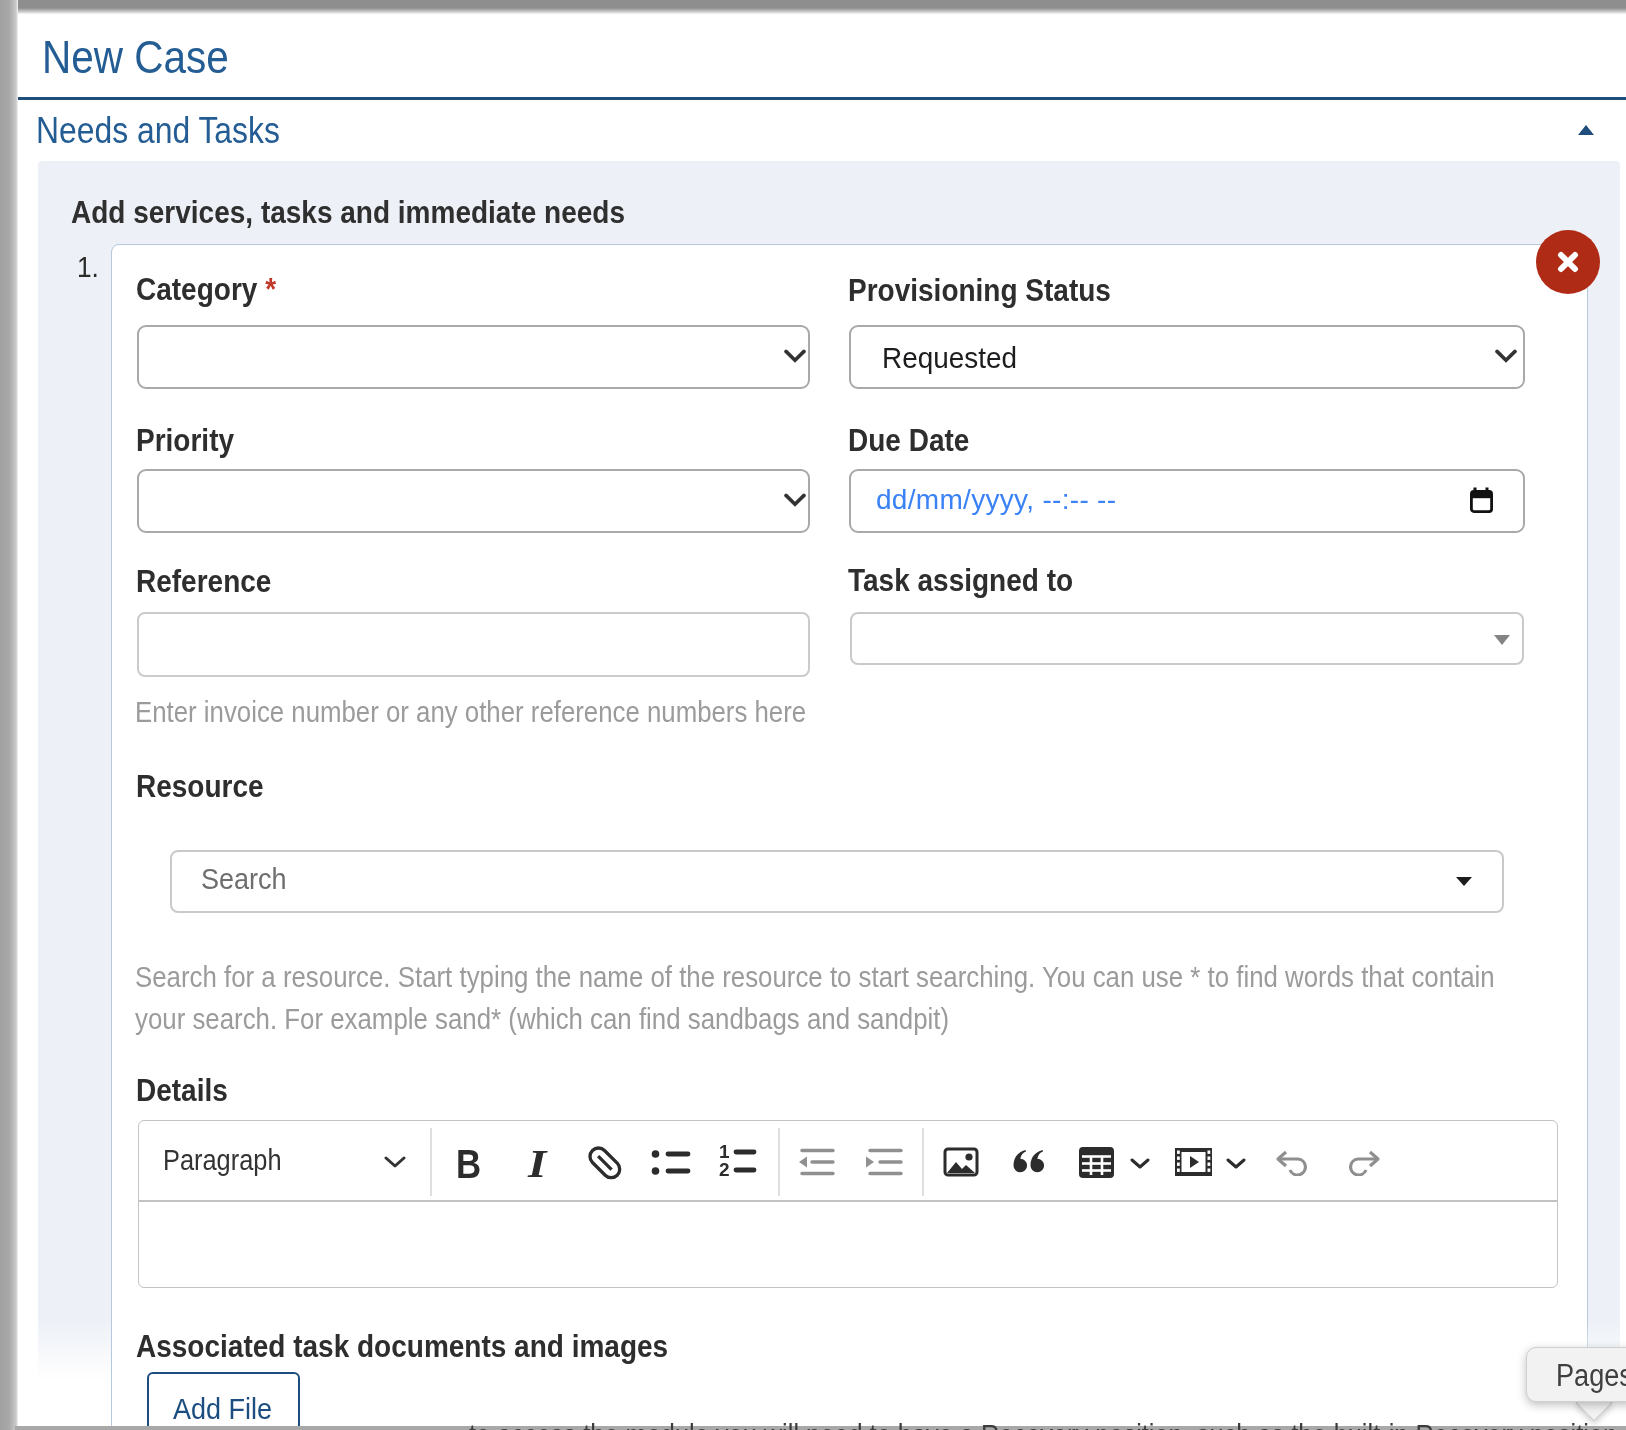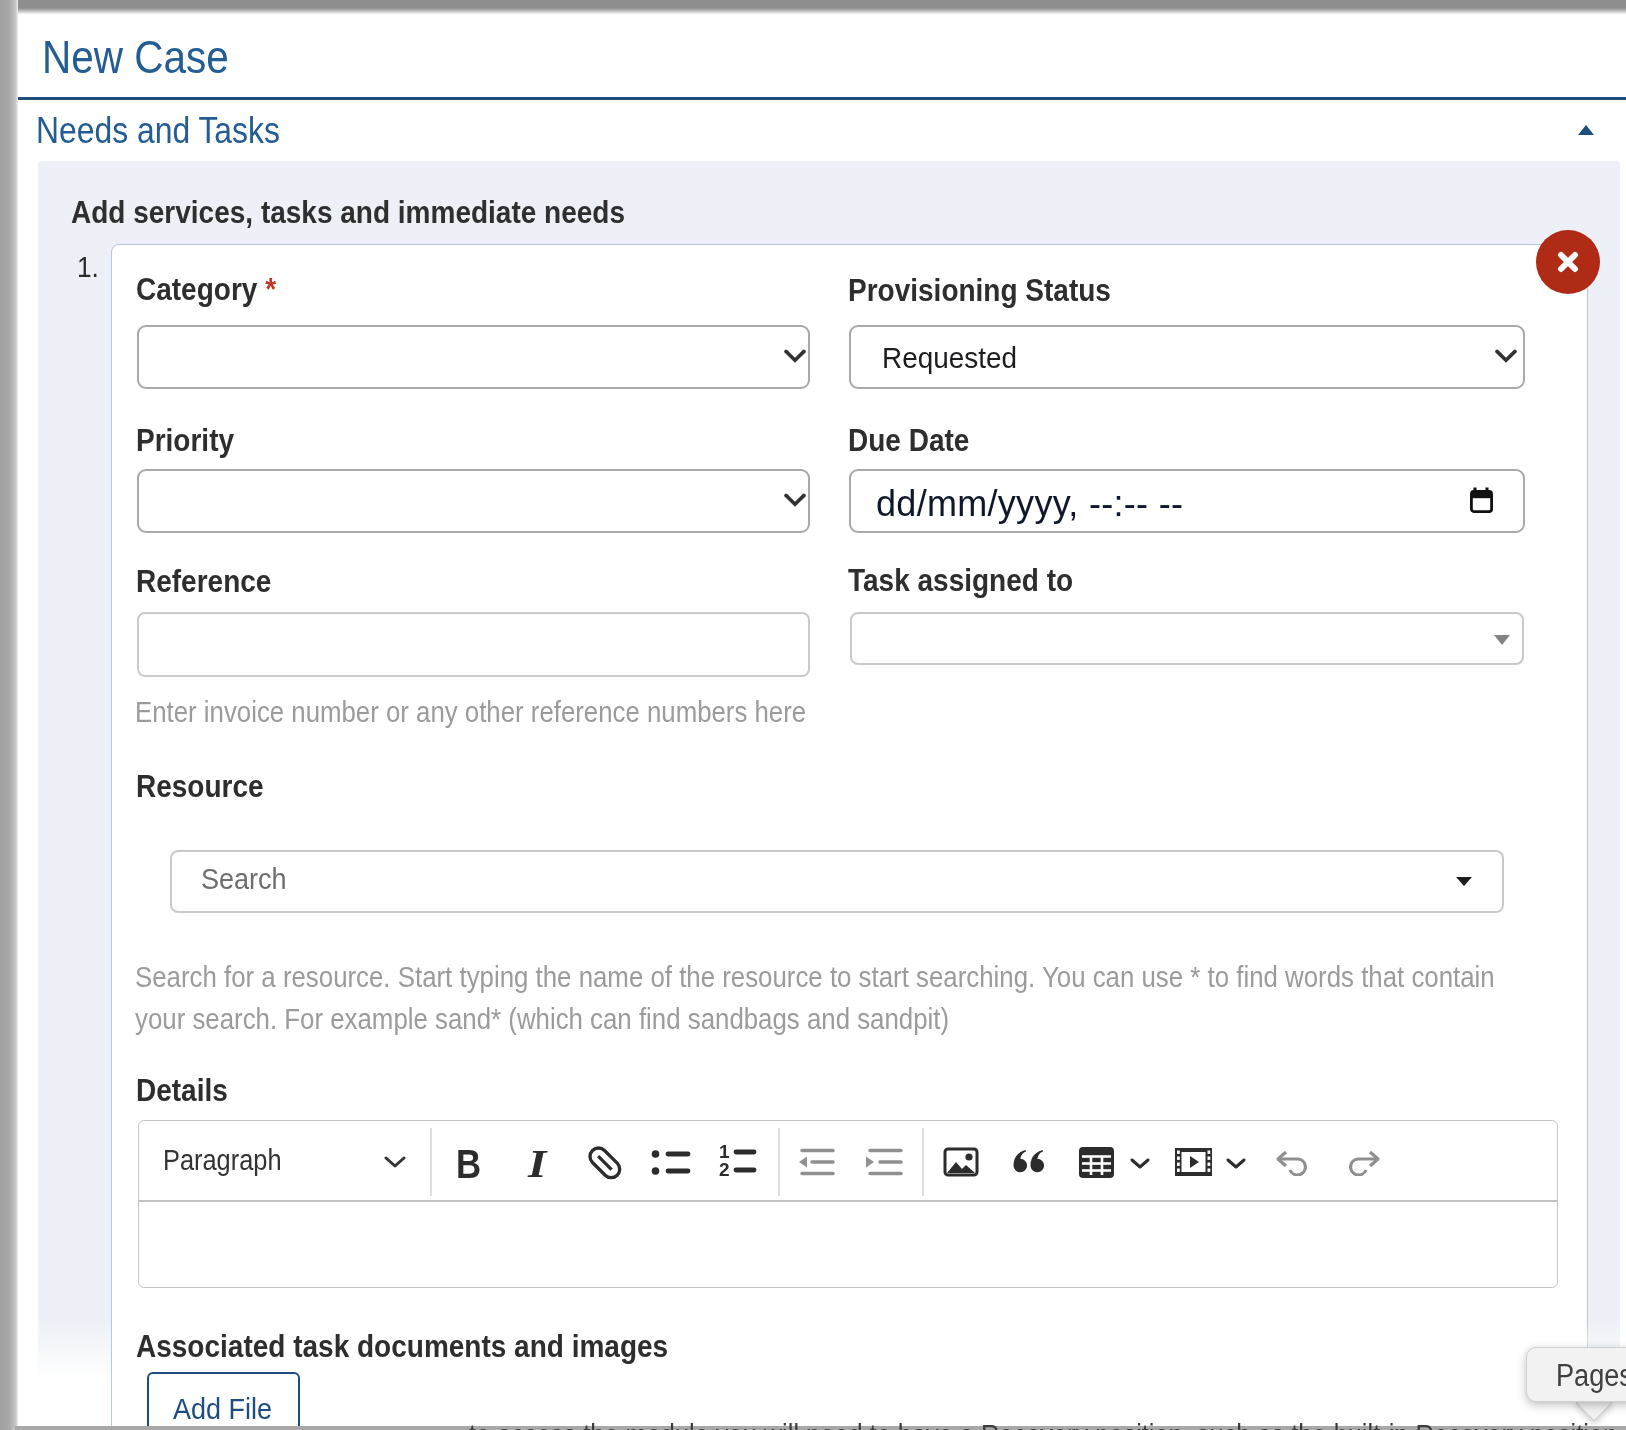--- a/index.html
+++ b/index.html
@@ -52,21 +52,21 @@
   </svg>
 <div class="t" style="left:882px;top:343px;font-size:30px;color:#1d1d1f;transform:scaleX(0.93)">Requested</div>
 
 <div class="t lbl" style="left:136px;top:424px">Priority</div>
 <div class="t lbl" style="left:848px;top:424px">Due Date</div>
 <div class="sel" style="left:137px;top:469px;width:673px;height:64px"></div>
 <div class="sel" style="left:849px;top:469px;width:676px;height:64px"></div>
 <svg class="ic" style="left:783px;top:493px" width="24" height="15">
     <path d="M3 2.4 L12 11.2 L21 2.4" stroke="#333" stroke-width="3.6" fill="none" stroke-linecap="round" stroke-linejoin="miter"></path>
   </svg>
-<div class="t" style="left:876px;top:486px;font-size:36px;color:#0f172a;transform:none;letter-spacing:0.3px">dd/mm/yyyy, --:-- --</div>
+<div class="t" style="left:876px;top:486px;font-size:28px;color:#3b82f6;transform:none;letter-spacing:0.3px">dd/mm/yyyy, --:-- --</div>
 <svg class="ic" style="left:1469px;top:485px" width="26" height="29">
   <path d="M6 2.5 V7 M18 2.5 V7" stroke="#111" stroke-width="3" fill="none"></path>
   <rect x="2.4" y="6.4" width="20.2" height="20.2" rx="2.5" stroke="#111" stroke-width="2.8" fill="none"></rect>
   <rect x="2.4" y="6.4" width="20.2" height="6.8" fill="#111"></rect>
 </svg>
 
 <div class="t lbl" style="left:136px;top:565px">Reference</div>
 <div class="t lbl" style="left:848px;top:564px">Task assigned to</div>
 <div class="inp2" style="left:137px;top:612px;width:673px;height:65px"></div>
 <div class="s2" style="left:850px;top:612px;width:674px;height:53px"></div>

